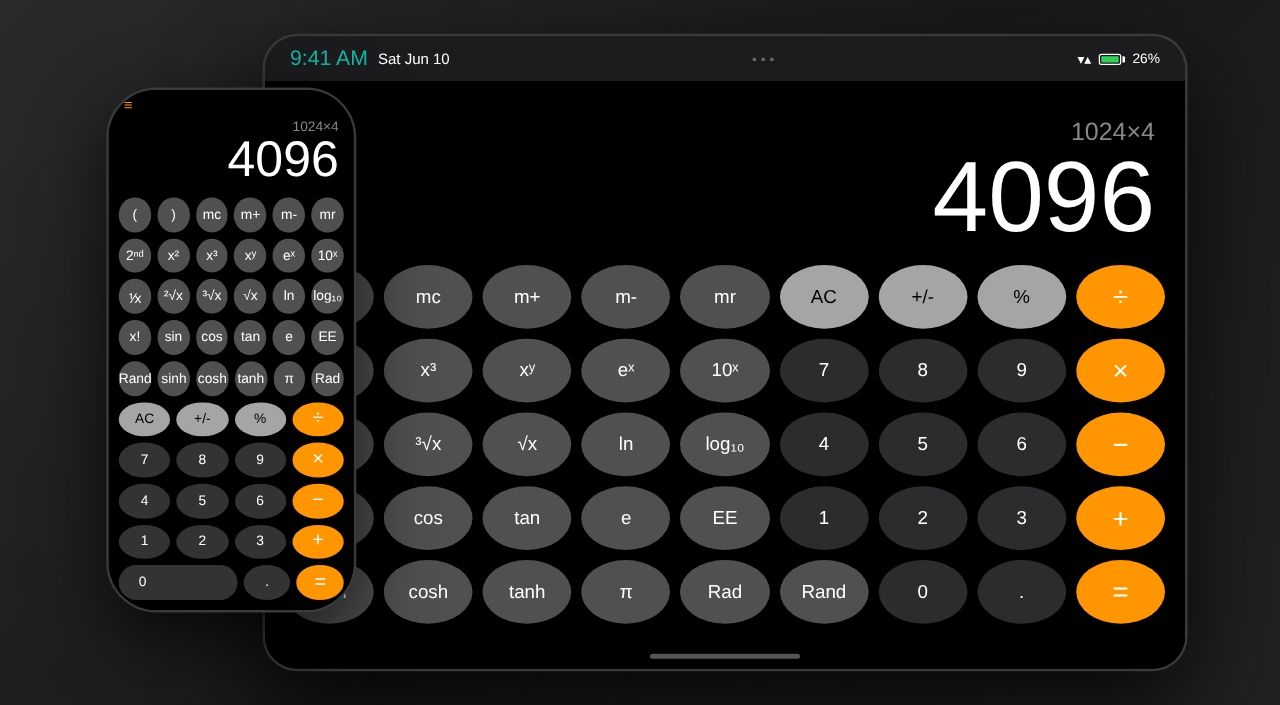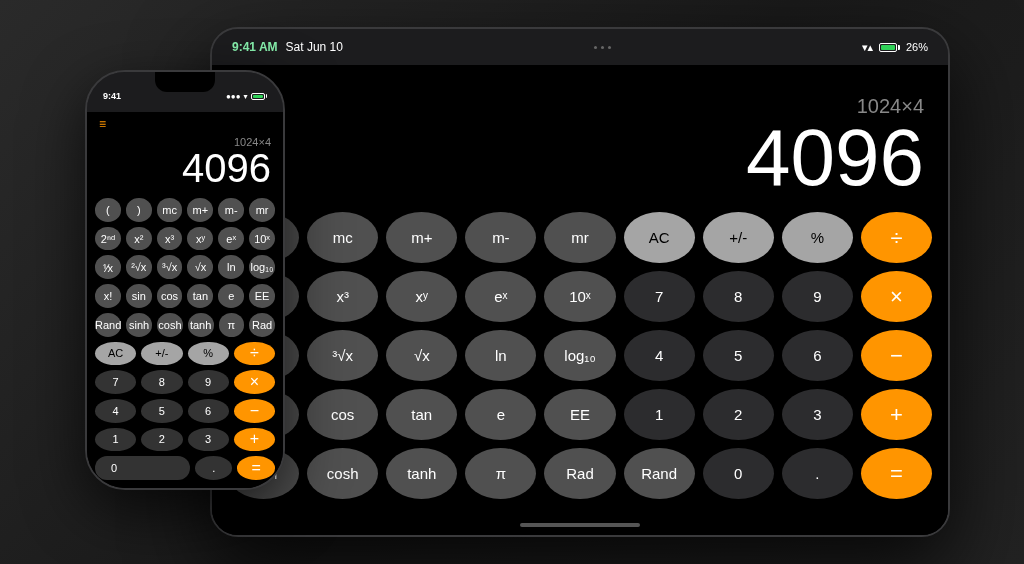--- a/index.html
+++ b/index.html
@@ -185,23 +185,23 @@
       flex-shrink: 0;
     }
 
     .ipad-status-left {
       display: flex;
       align-items: center;
       gap: 8px;
     }
 
     .ipad-time {
-      font-size: 12px;
-      color: #86efac;
-      font-weight: 700;
+      font-size: 17px;
+      color: #14b8a6;
+      font-weight: 400;
     }
 
     .ipad-date {
       font-size: 12px;
       color: #fff;
     }
 
     .ipad-status-center {
       display: flex;
       gap: 4px;
@@ -447,34 +447,20 @@
           </div>
         </div>
 
       <div class="ipad-home-bar">
         <div class="ipad-home-indicator"></div>
       </div>
     </div>
   </div>
 
   <div class="iphone">
-    <div class="iphone-notch-area">
-      <div class="iphone-notch"></div>
-      <span class="iphone-status-left">9:41</span>
-      <div class="iphone-status-right">
-        <span style="font-size:8px;color:#fff;">●●●</span>
-        <span style="font-size:8px;color:#fff;">▾</span>
-        <span class="battery-icon">
-          <span class="battery-body" style="width:14px;height:7px;">
-              <span class="battery-fill"></span>
-            </span>
-          <span class="battery-tip" style="width:1.5px;height:4px;"></span>
-        </span>
-      </div>
-    </div>
 
     <div class="iphone-screen">
       <div class="iphone-topbar">
         <span class="iphone-menu-icon">≡</span>
       </div>
 
       <div class="iphone-display">
         <div class="iphone-display-secondary">1024×4</div>
         <div class="iphone-display-primary">4096</div>
       </div>

